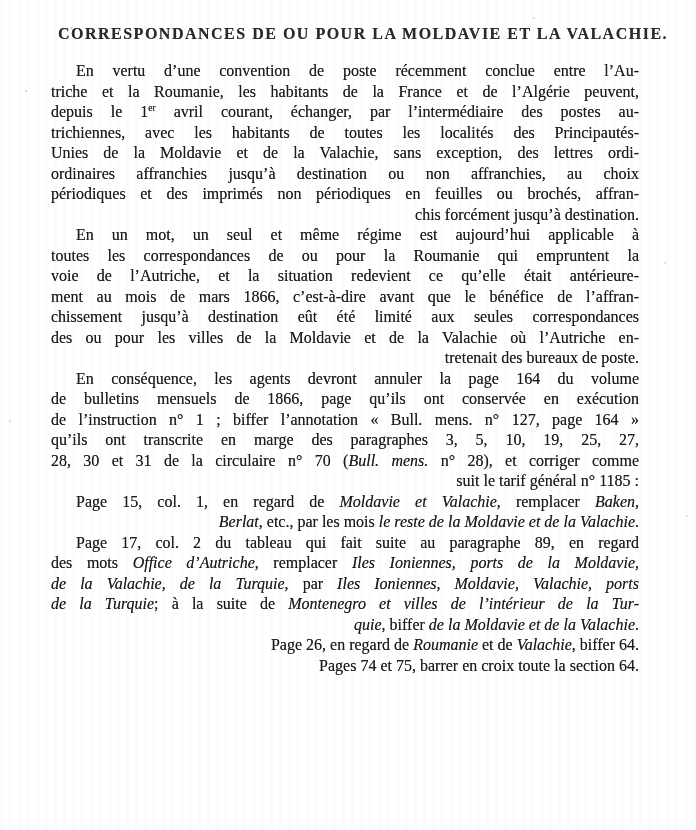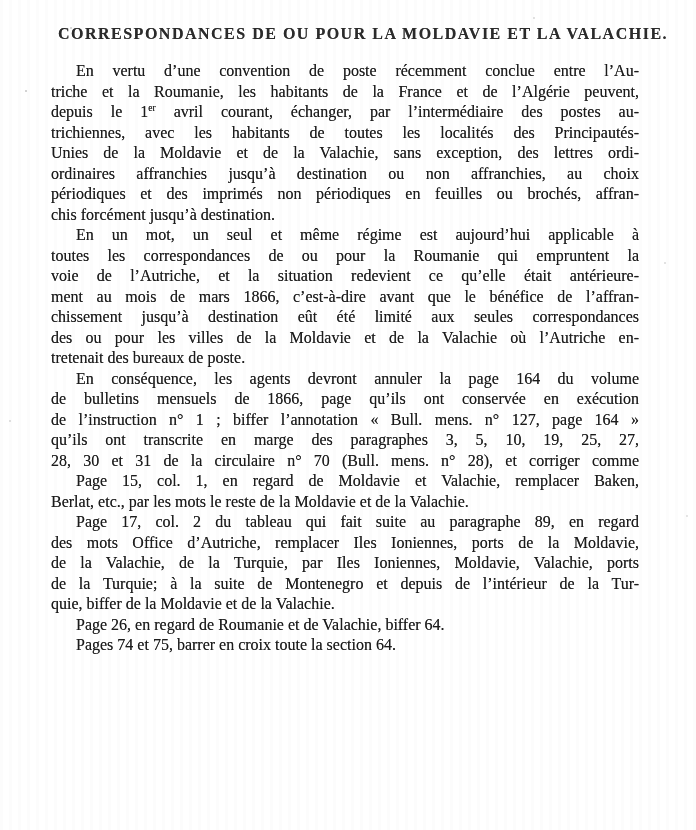--- a/index.html
+++ b/index.html
@@ -28,24 +28,24 @@
   }
   .body-text {
     position: absolute;
     top: 61px; left: 51px; width: 588px;
     font-size: 16px;
     line-height: 20.5px;
     color: #1c1c1c;
     text-shadow: 0 0 0.5px rgba(25,25,25,0.65);
   }
   .para { margin: 0; padding: 0; }
-  .line { margin: 0; padding: 0; }
+  .line { margin: 0; padding: 0; text-align: right; }
   .line.just { text-align: justify; text-align-last: justify; }
   .line.ind { padding-left: 25px; }
-  .i { }
+  .i { font-style: italic; }
   sup { font-size: 0.6em; vertical-align: super; line-height: 0; }
   .speck {
     position: absolute;
     background: #7d7d7d;
     border-radius: 50%;
   }
 </style>
 </head>
 <body>
 
@@ -71,30 +71,31 @@
         <div class="line just"><span>chissement jusqu’à destination eût été limité aux seules correspondances</span></div>
         <div class="line just"><span>des ou pour les villes de la Moldavie et de la Valachie où l’Autriche en-</span></div>
         <div class="line"><span>tretenait des bureaux de poste.</span></div>
       </div>
       <div class="para">
         <div class="line ind just"><span>En conséquence, les agents devront annuler la page 164 du volume</span></div>
         <div class="line just"><span>de bulletins mensuels de 1866, page qu’ils ont conservée en exécution</span></div>
         <div class="line just"><span>de l’instruction n° 1 ; biffer l’annotation « Bull. mens. n° 127, page 164 »</span></div>
         <div class="line just"><span>qu’ils ont transcrite en marge des paragraphes 3, 5, 10, 19, 25, 27,</span></div>
         <div class="line just"><span>28, 30 et 31 de la circulaire n° 70 (</span><span class="i">Bull. mens.</span><span> n° 28), et corriger comme</span></div>
+        <div class="line"><span>suit le tarif général n° 1185 :</span></div>
       </div>
       <div class="para">
         <div class="line ind just"><span>Page 15, col. 1, en regard de </span><span class="i">Moldavie et Valachie</span><span>, remplacer </span><span class="i">Baken,</span></div>
-        <div class="line"><span class="i">Berlat</span><span>, etc., par les mots </span><span class="i">le reste de la Moldavie et de la Valachie</span><span>.</span></div>
+        <div class="line"><span class="i">Berlat</span><span>, etc., par les mois </span><span class="i">le reste de la Moldavie et de la Valachie</span><span>.</span></div>
       </div>
       <div class="para">
         <div class="line ind just"><span>Page 17, col. 2 du tableau qui fait suite au paragraphe 89, en regard</span></div>
         <div class="line just"><span>des mots </span><span class="i">Office d’Autriche</span><span>, remplacer </span><span class="i">Iles Ioniennes, ports de la Moldavie,</span></div>
         <div class="line just"><span class="i">de la Valachie, de la Turquie</span><span>, par </span><span class="i">Iles Ioniennes, Moldavie, Valachie, ports</span></div>
-        <div class="line just"><span class="i">de la Turquie</span><span>; à la suite de </span><span class="i">Montenegro et depuis de l’intérieur de la Tur-</span></div>
+        <div class="line just"><span class="i">de la Turquie</span><span>; à la suite de </span><span class="i">Montenegro et villes de l’intérieur de la Tur-</span></div>
         <div class="line"><span class="i">quie</span><span>, biffer </span><span class="i">de la Moldavie et de la Valachie</span><span>.</span></div>
       </div>
       <div class="para">
         <div class="line ind"><span>Page 26, en regard de </span><span class="i">Roumanie</span><span> et de </span><span class="i">Valachie</span><span>, biffer 64.</span></div>
       </div>
       <div class="para">
         <div class="line ind"><span>Pages 74 et 75, barrer en croix toute la section 64.</span></div>
       </div>
     </div>
 

